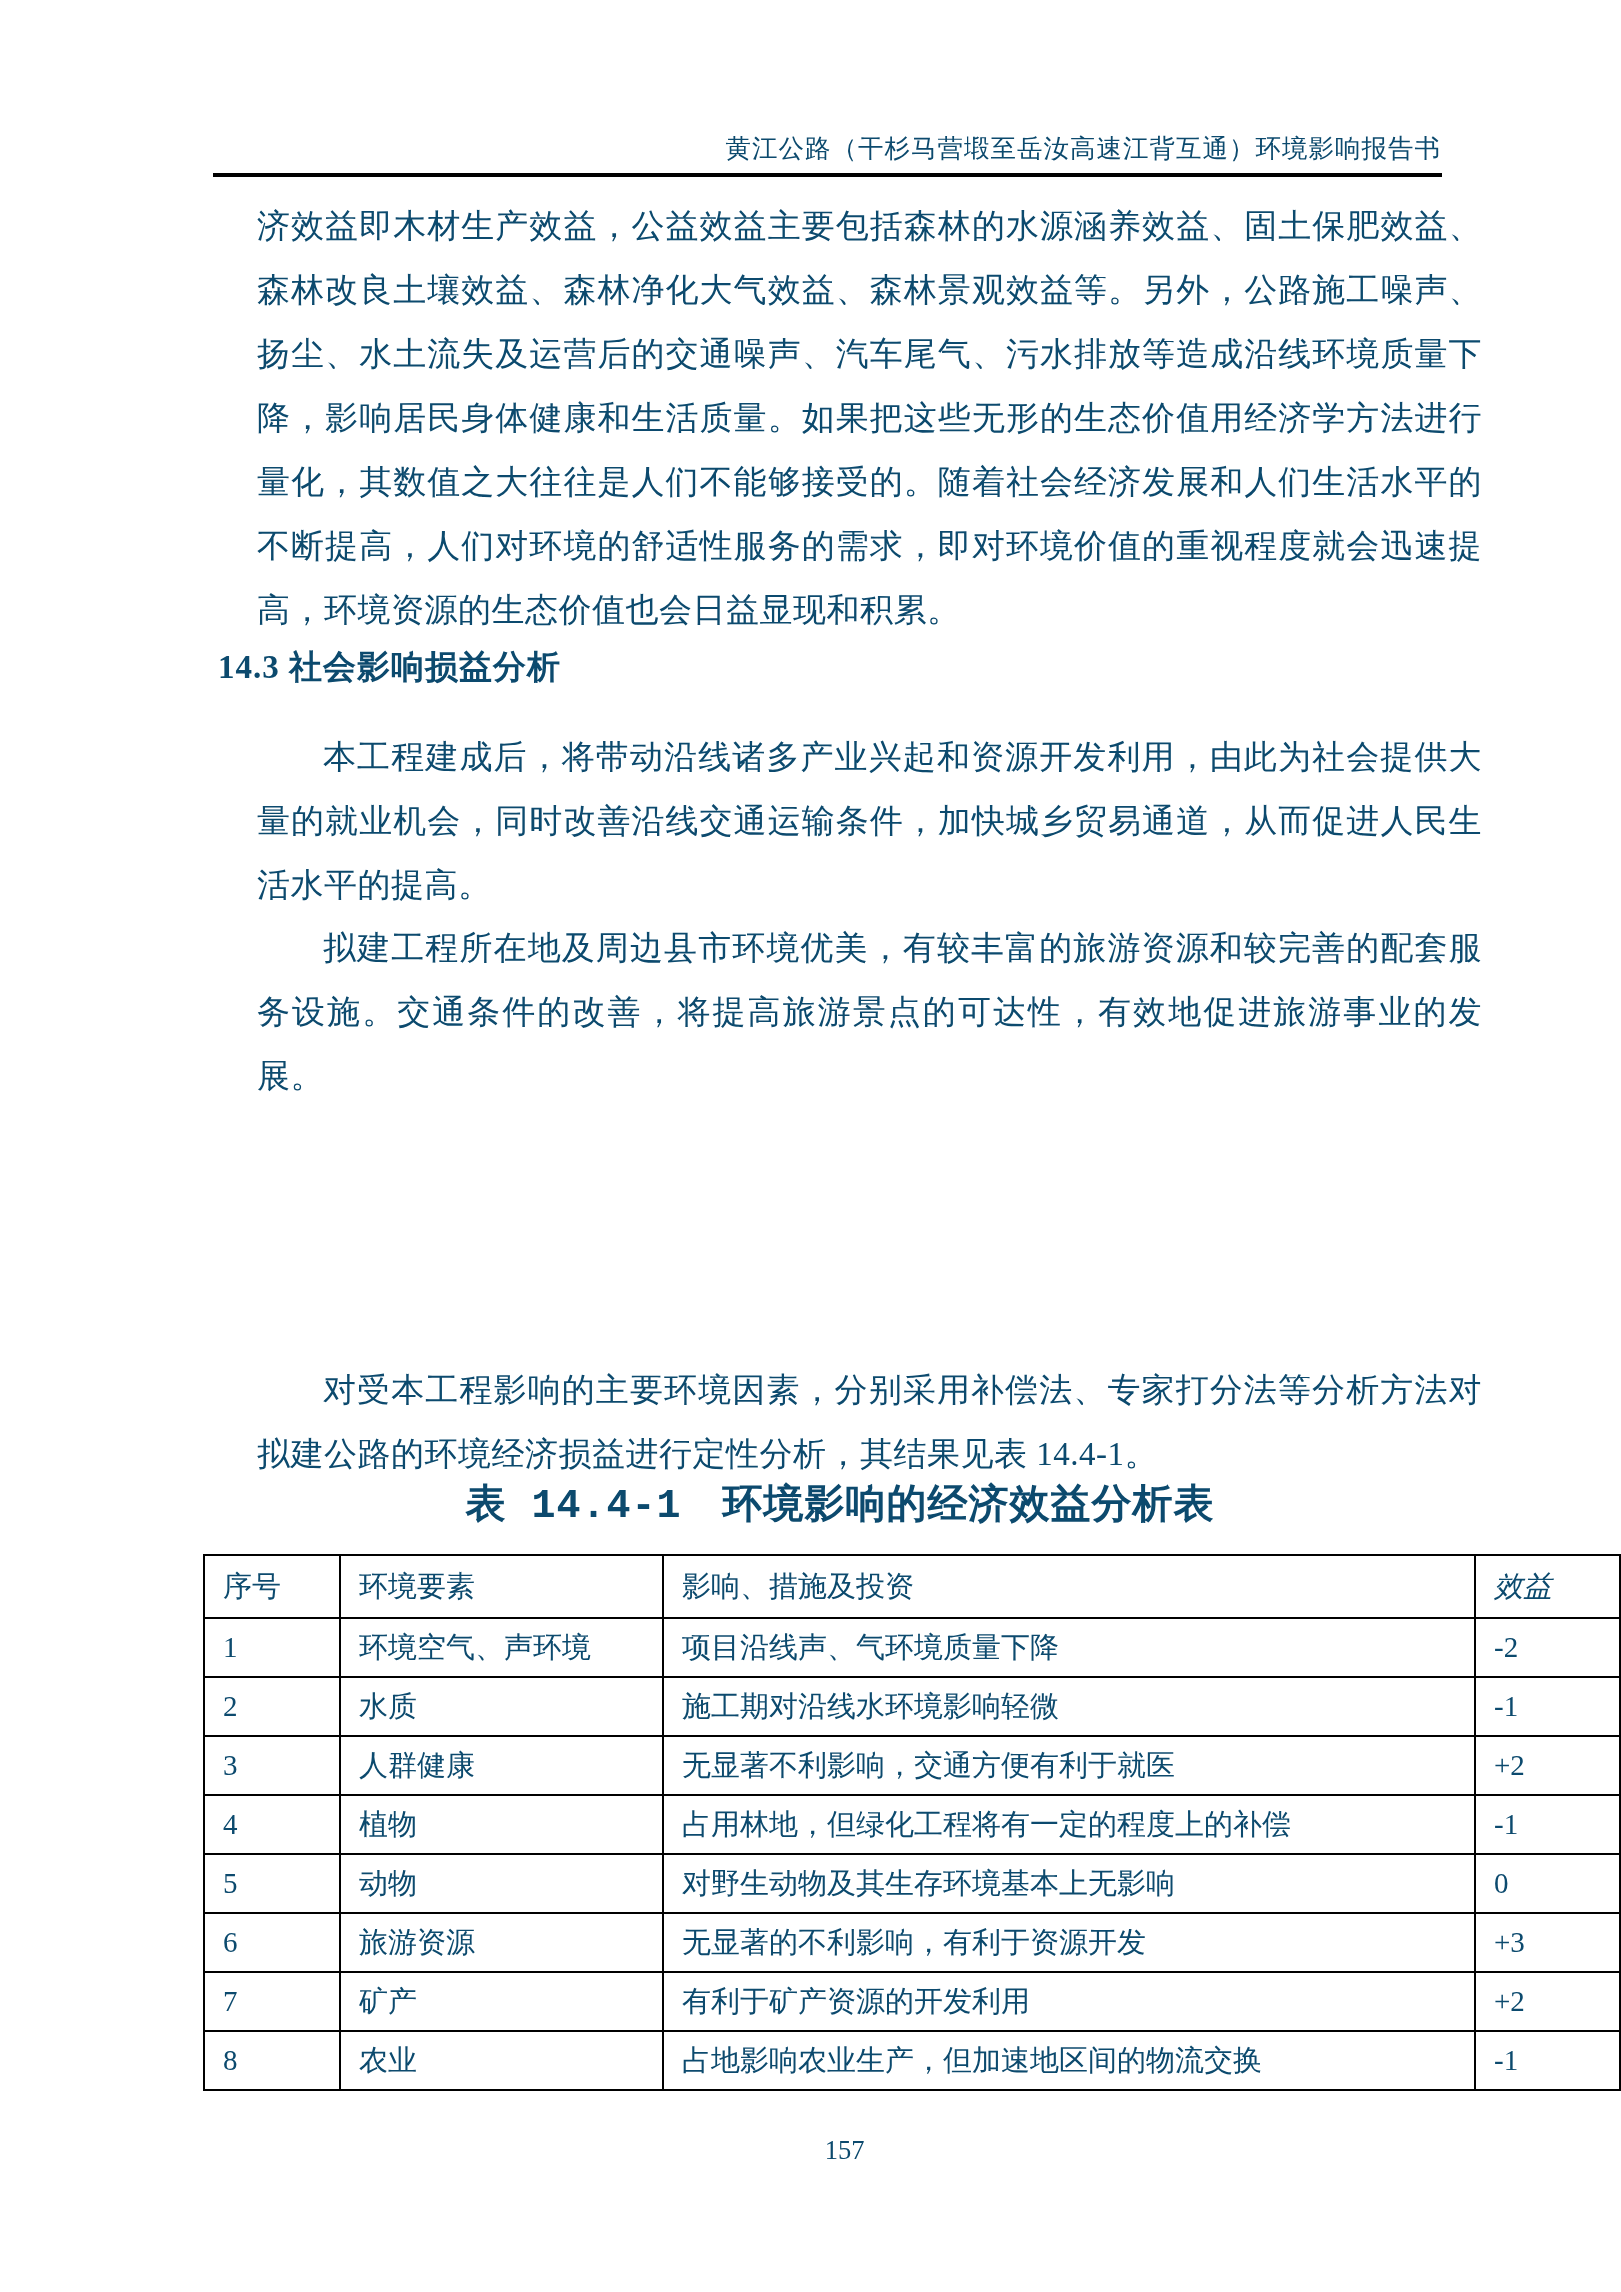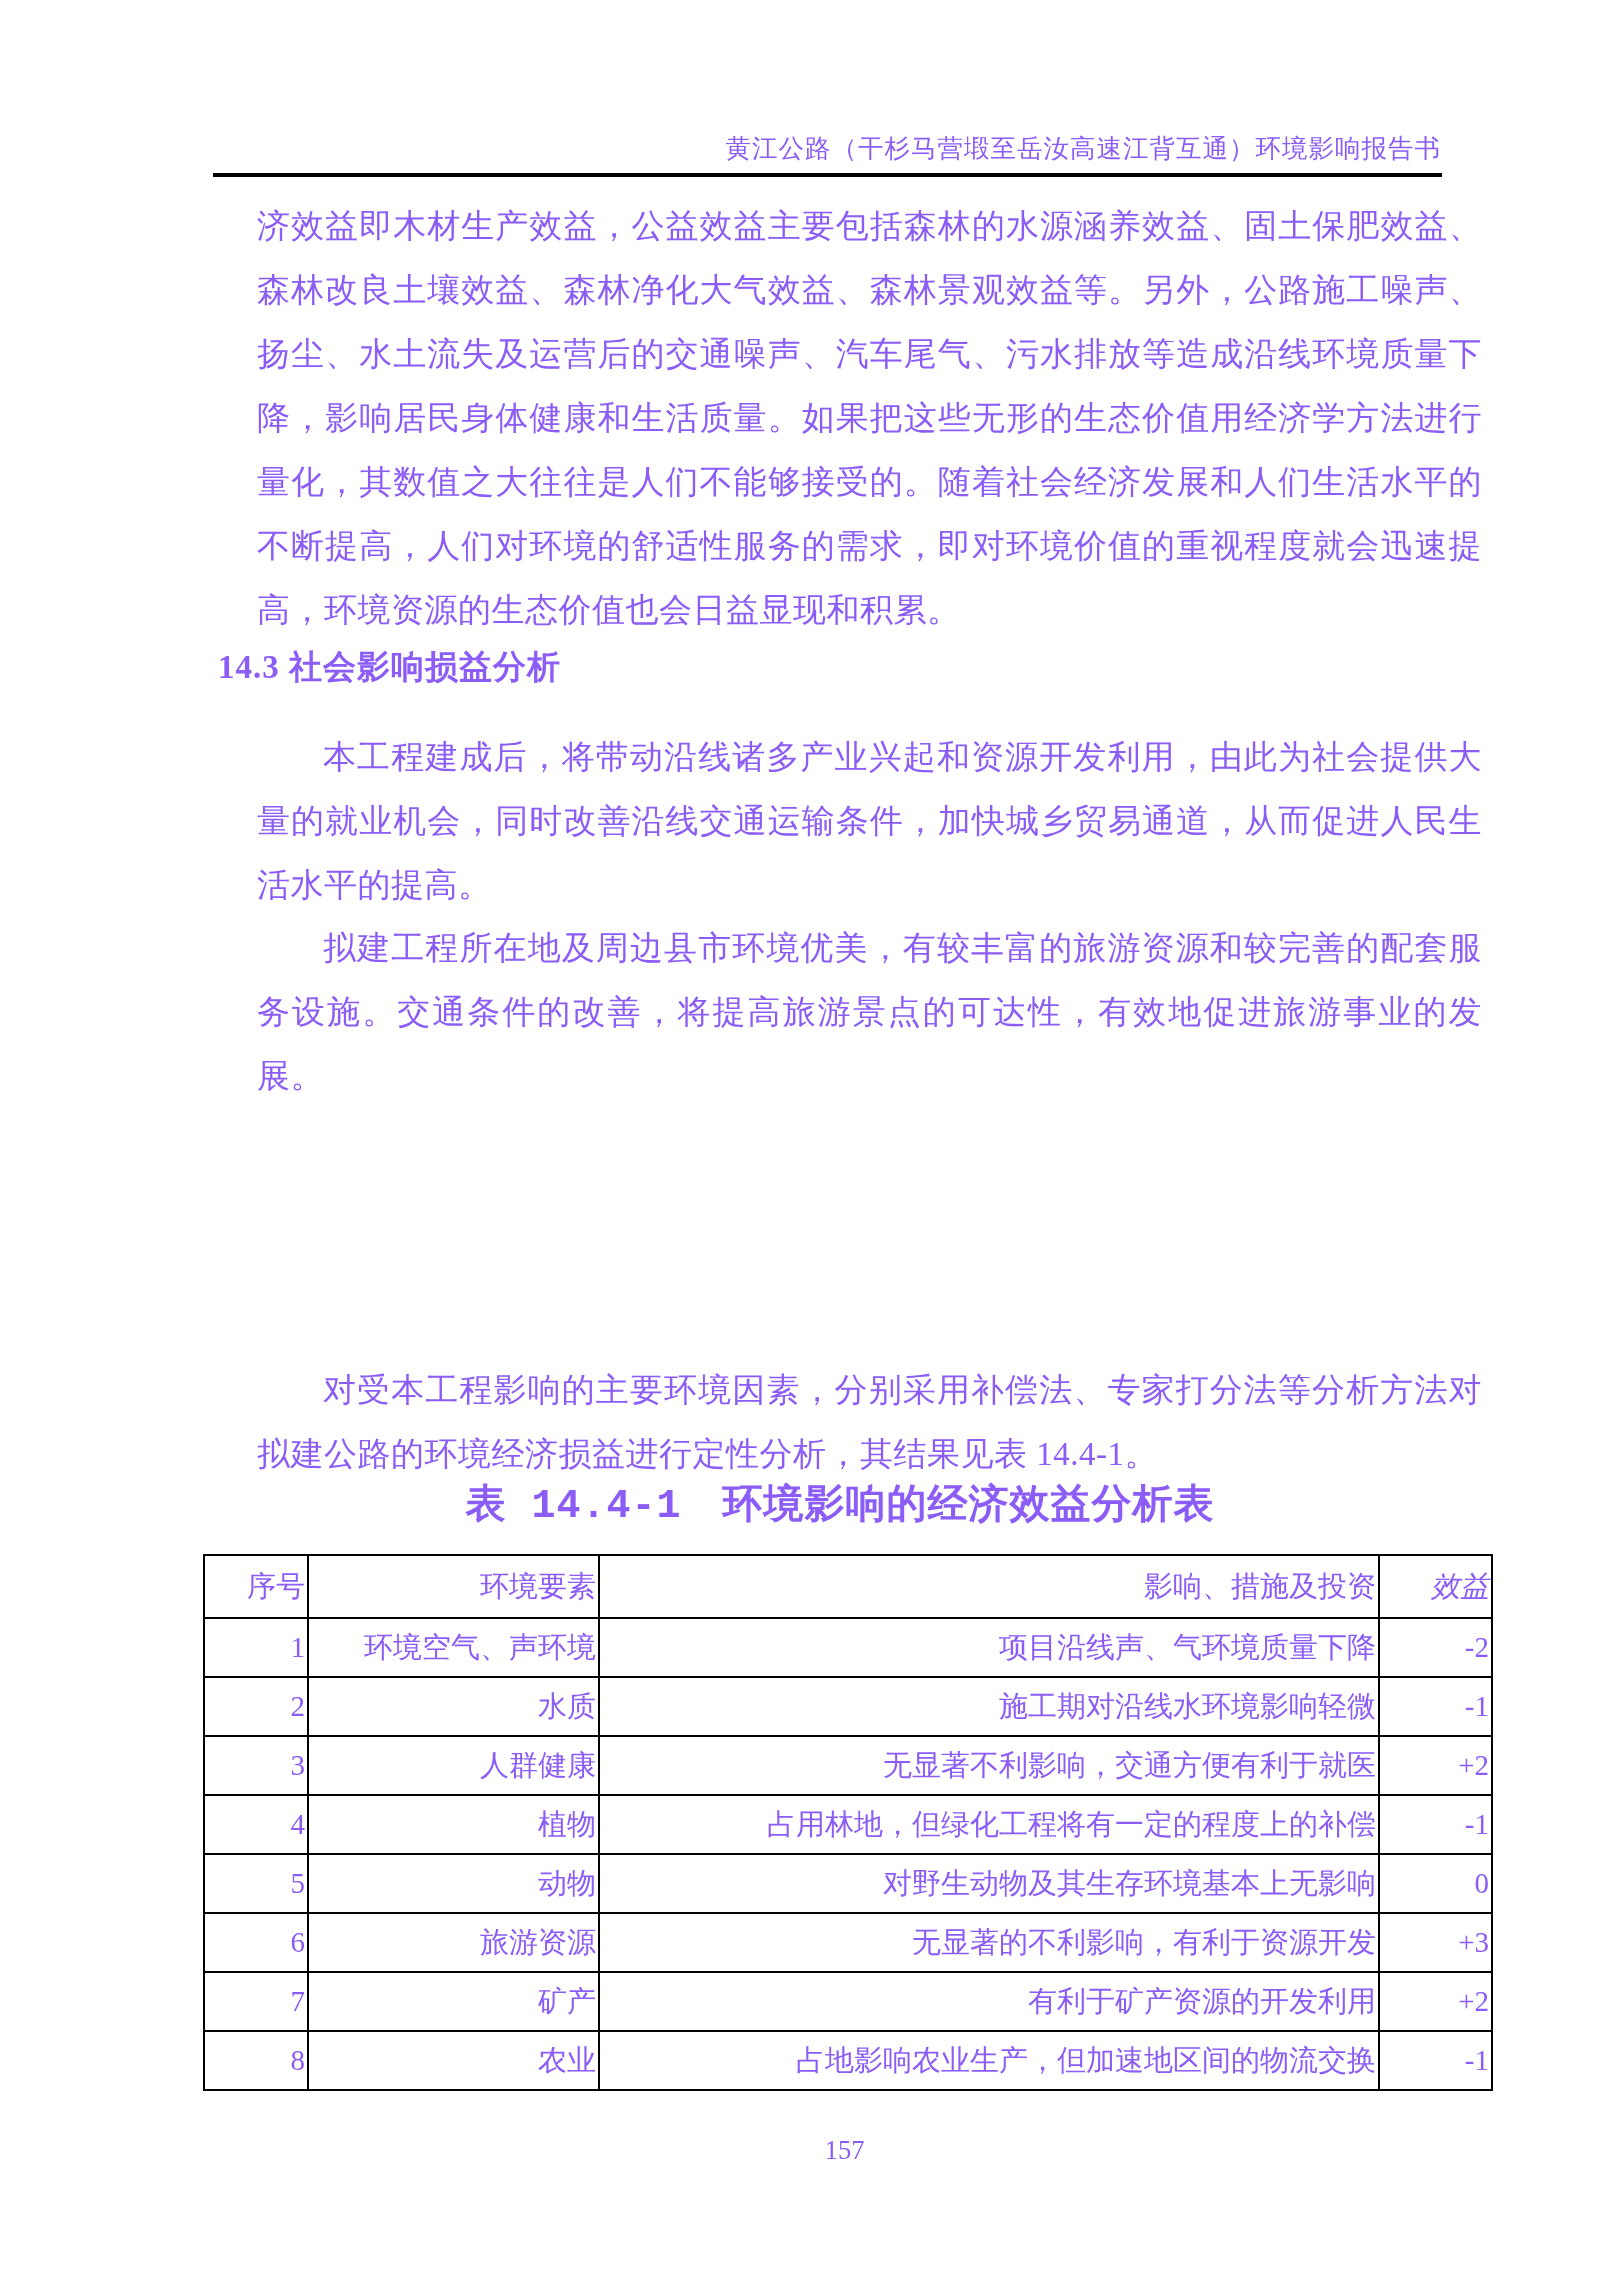--- a/index.html
+++ b/index.html
@@ -2,21 +2,21 @@
 <html><head>
 <meta charset="utf-8">
 <style>
   html,body{margin:0;padding:0;background:#888;}
   .page{
     position:relative;
     width:1621px;height:2293px;
     margin:0 auto;
     background:#ffffff;
     font-family:"Liberation Serif","DejaVu Serif",serif;
-    color:#8b5cf6;
+    color:#0c4a6e;
     overflow:hidden;
   }
   .running-header{
     position:absolute;
     top:131px;right:180px;
     font-size:25.5px;
     letter-spacing:1px;
     white-space:nowrap;
   }
   .header-rule{
@@ -58,23 +58,23 @@
   table.benefits{
     position:absolute;
     left:203px;top:1554px;
     width:1274px;
     border-collapse:collapse;
     table-layout:fixed;
   }
   table.benefits td{
     border:2px solid #000;
     font-size:29px;
-    text-align:right;
+    text-align:left;
     vertical-align:middle;
-    padding:0 2px;
+    padding:0 18px;
     overflow:hidden;
   }
   table.benefits{border:2.9px solid #000;}
   table.benefits tr.hdr td{height:61px;}
   table.benefits tr.row td{height:57px;}
   .col-no{width:98px;}
   .col-elem{width:285px;}
   .col-impact{width:774px;}
   .col-benefit{width:107px;font-style:italic;}
   .page-number{

